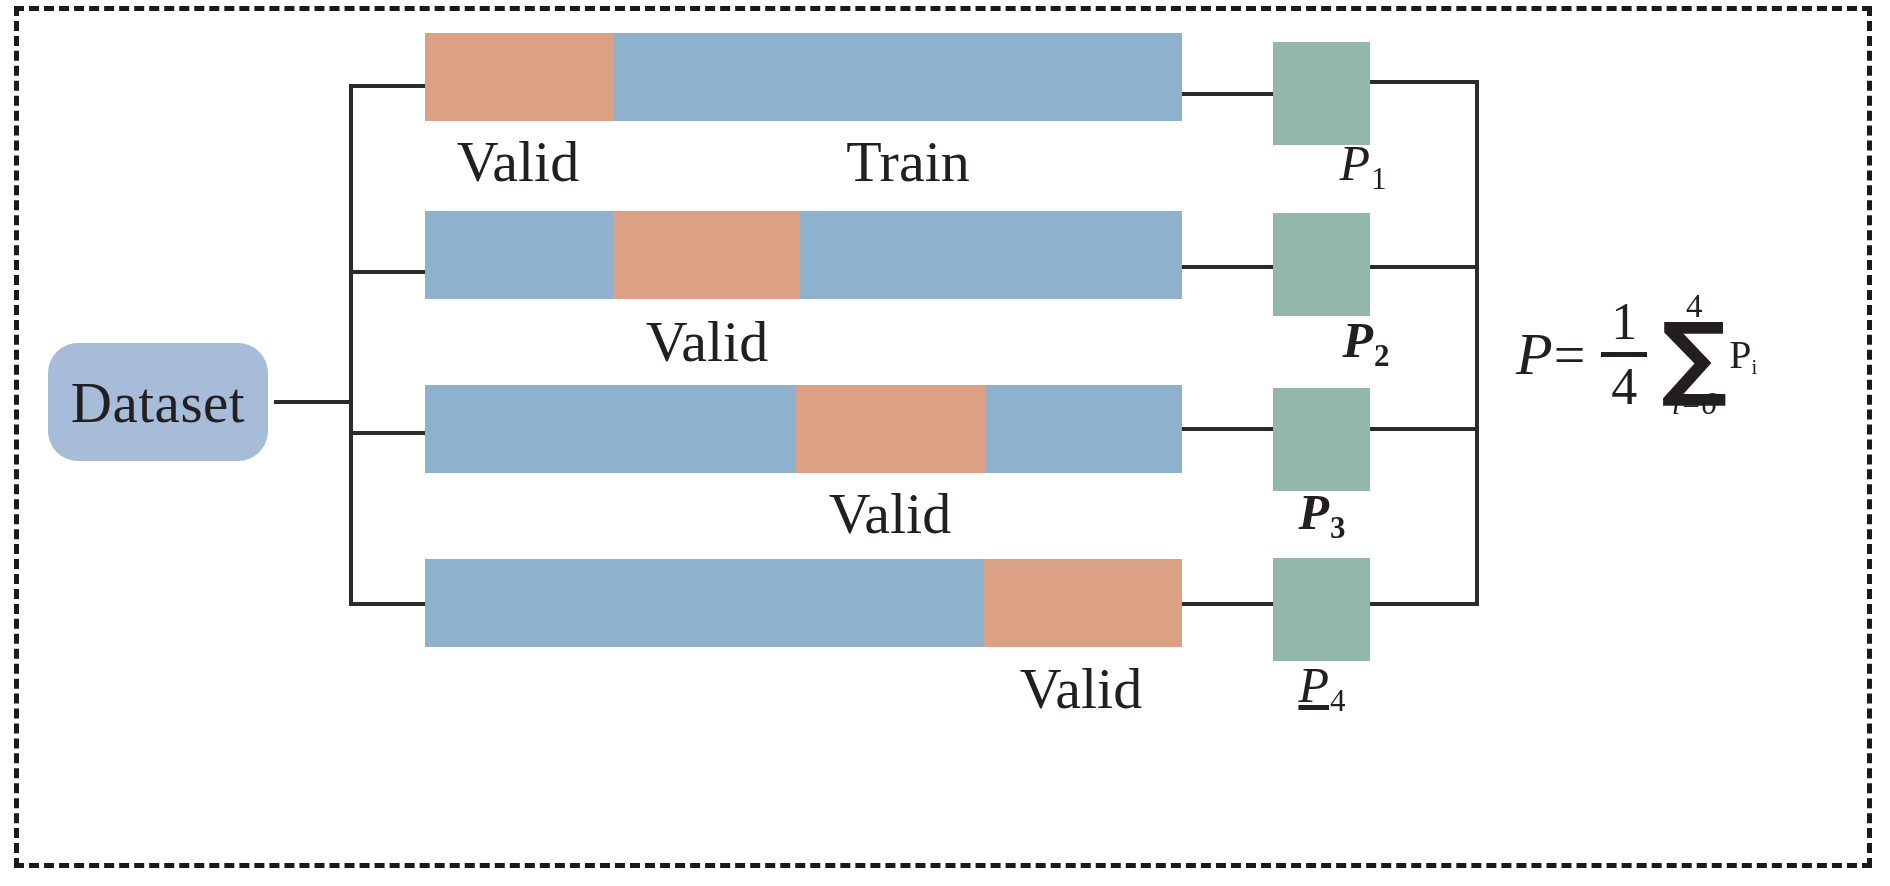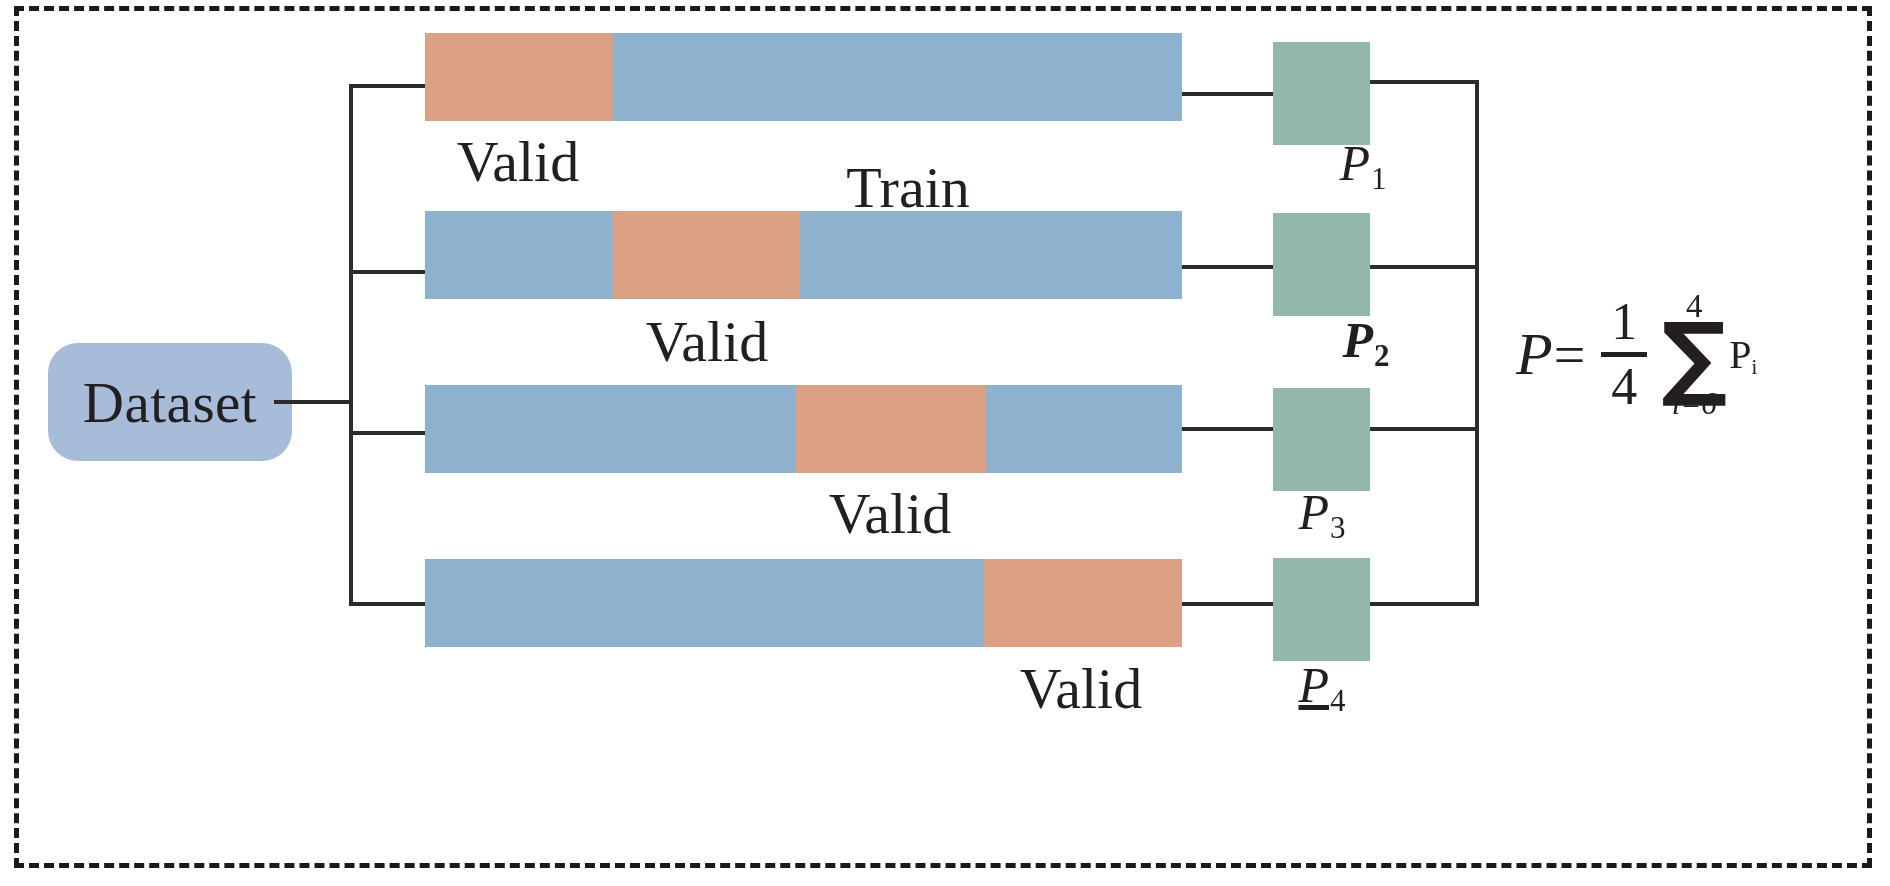--- a/index.html
+++ b/index.html
@@ -25,21 +25,21 @@
     width: 1858px;
     height: 862px;
     border: 5px dashed #1a1a1a;
     box-sizing: border-box;
   }
   
   #dataset-node {
     position: absolute;
     left: 48px;
     top: 343px;
-    width: 244px;
+    width: 220px;
     height: 118px;
     border-radius: 30px;
     background: #a7bcd9;
     display: flex;
     align-items: center;
     justify-content: center;
   }
   #dataset-node .label {
     font-size: 57px;
     line-height: 1;
@@ -178,41 +178,41 @@
   <div class="line-h" style="left:1181px; top:92px; width:94px;"></div>
   <div class="line-h" style="left:1181px; top:265px; width:94px;"></div>
   <div class="line-h" style="left:1181px; top:427px; width:94px;"></div>
   <div class="line-h" style="left:1181px; top:602px; width:94px;"></div>
 
   <div class="fold-bar" style="left:425px; top:33px; width:757px;">
     <div class="seg seg-valid" style="width:188px;"></div>
     <div class="seg seg-train" style="width:569px;"></div>
   </div>
   <div class="seg-caption" style="left:518px; top:133px;">Valid</div>
-  <div class="seg-caption" style="left:908px; top:133px;margin-top:26px;">Train</div>
+  <div class="seg-caption" style="left:908px; top:133px;">Train</div>
   <div class="score-box" style="left:1273px; top:42px;"></div>
   <div class="score-label" style="left:1322px; top:138px;margin-left:41px;"><span>P</span><sub>1</sub></div>
 
   <div class="fold-bar" style="left:425px; top:211px; width:757px;">
     <div class="seg seg-train" style="width:188px;"></div>
     <div class="seg seg-valid" style="width:187px;"></div>
     <div class="seg seg-train" style="width:382px;"></div>
   </div>
   <div class="seg-caption" style="left:707px; top:313px;">Valid</div>
   <div class="score-box" style="left:1273px; top:213px;"></div>
   <div class="score-label" style="left:1366px; top:315px;font-weight:bold;"><span>P</span><sub>2</sub></div>
 
   <div class="fold-bar" style="left:425px; top:385px; width:757px;">
     <div class="seg seg-train" style="width:371px;"></div>
     <div class="seg seg-valid" style="width:190px;"></div>
     <div class="seg seg-train" style="width:196px;"></div>
   </div>
   <div class="seg-caption" style="left:890px; top:485px;">Valid</div>
   <div class="score-box" style="left:1273px; top:388px;"></div>
-  <div class="score-label" style="left:1322px; top:487px;"><span>P</span><sub>3</sub></div>
+  <div class="score-label" style="left:1322px; top:487px;font-weight:bold;"><span>P</span><sub>3</sub></div>
 
   <div class="fold-bar" style="left:425px; top:559px; width:757px;">
     <div class="seg seg-train" style="width:559px;"></div>
     <div class="seg seg-valid" style="width:198px;"></div>
   </div>
   <div class="seg-caption" style="left:1081px; top:660px;">Valid</div>
   <div class="score-box" style="left:1273px; top:558px;"></div>
   <div class="score-label" style="left:1322px; top:660px;text-decoration:underline;"><span>P</span><sub>4</sub></div>
 
   <div id="formula">

